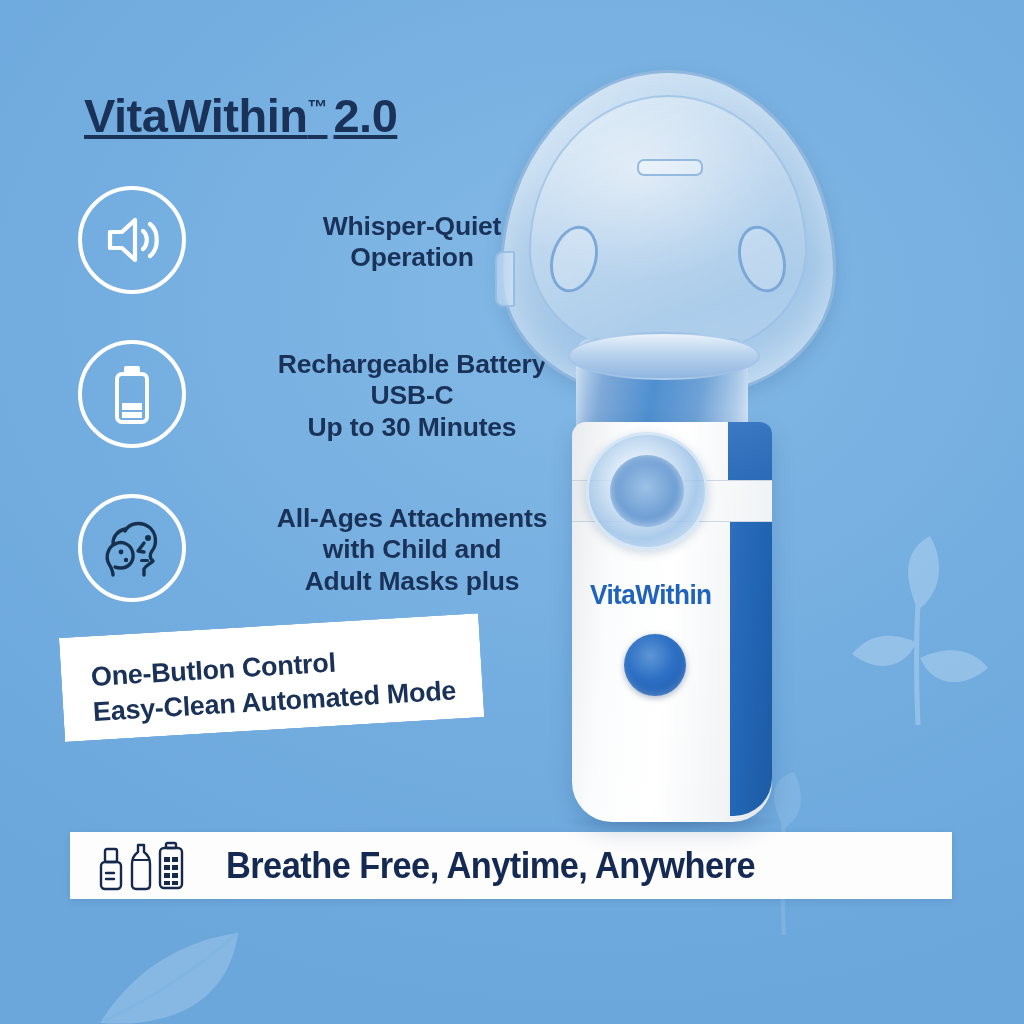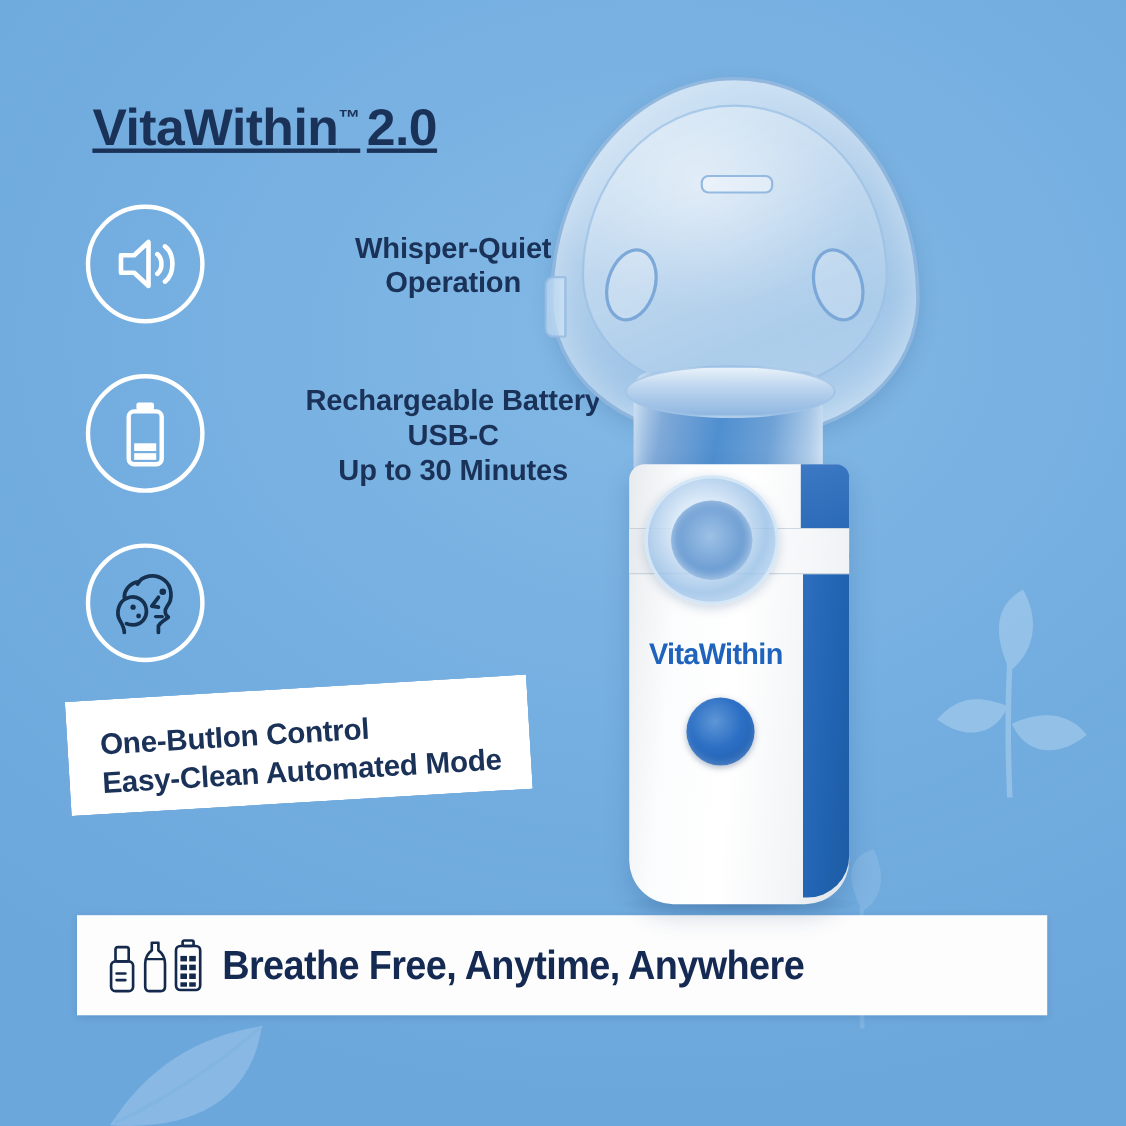--- a/index.html
+++ b/index.html
@@ -129,25 +129,26 @@
     letter-spacing: -0.3px;
   }
   .ribbon-text div { white-space: nowrap; }
 
   
   .bottom-bar {
     position: absolute;
     left: 70px;
     top: 832px;
     width: 882px;
-    height: 91px;
+    height: 67px;
     background: #fdfdfd;
     display: flex;
     align-items: center;
     box-shadow: 0 2px 7px rgba(20,50,90,0.12);
+    gap: 24px;
   }
   .bb-icons {
     display: flex;
     align-items: flex-end;
     gap: 5px;
     margin-left: 28px;
   }
   .bb-text {
     margin-left: 18px;
     color: #152a52;
@@ -415,20 +416,25 @@
             <path d="M45 24 L39 32 L45 33"></path>
             <path d="M16 25 C9 28 6 38 10 45 C13 50 14 52 14 56"></path>
             <path d="M16 25 C24 21 33 26 34 35 C35 43 29 49 22 49 C20 49 18 49 16 48"></path>
             <path d="M26 10 C18 12 14 18 14 24"></path>
           </g>
           <circle cx="49" cy="19" r="3" fill="#16304f"></circle>
           <circle cx="22" cy="33" r="2.4" fill="#16304f"></circle>
           <circle cx="27" cy="41" r="2.2" fill="#16304f"></circle>
           <rect x="41" y="40" width="9" height="3" rx="1.5" fill="#16304f"></rect>
         </svg>
+      </div>
+      <div class="ftext">
+        <div>All-Ages Attachments</div>
+        <div>with Child and</div>
+        <div>Adult Masks plus</div>
       </div>
     </div>
   </div>
 
   <div class="ribbon-wrap">
     <div class="ribbon"></div>
     <div class="ribbon-text">
       <div>One-ButIon Control</div>
       <div>Easy-Clean Automated Mode</div>
     </div>

